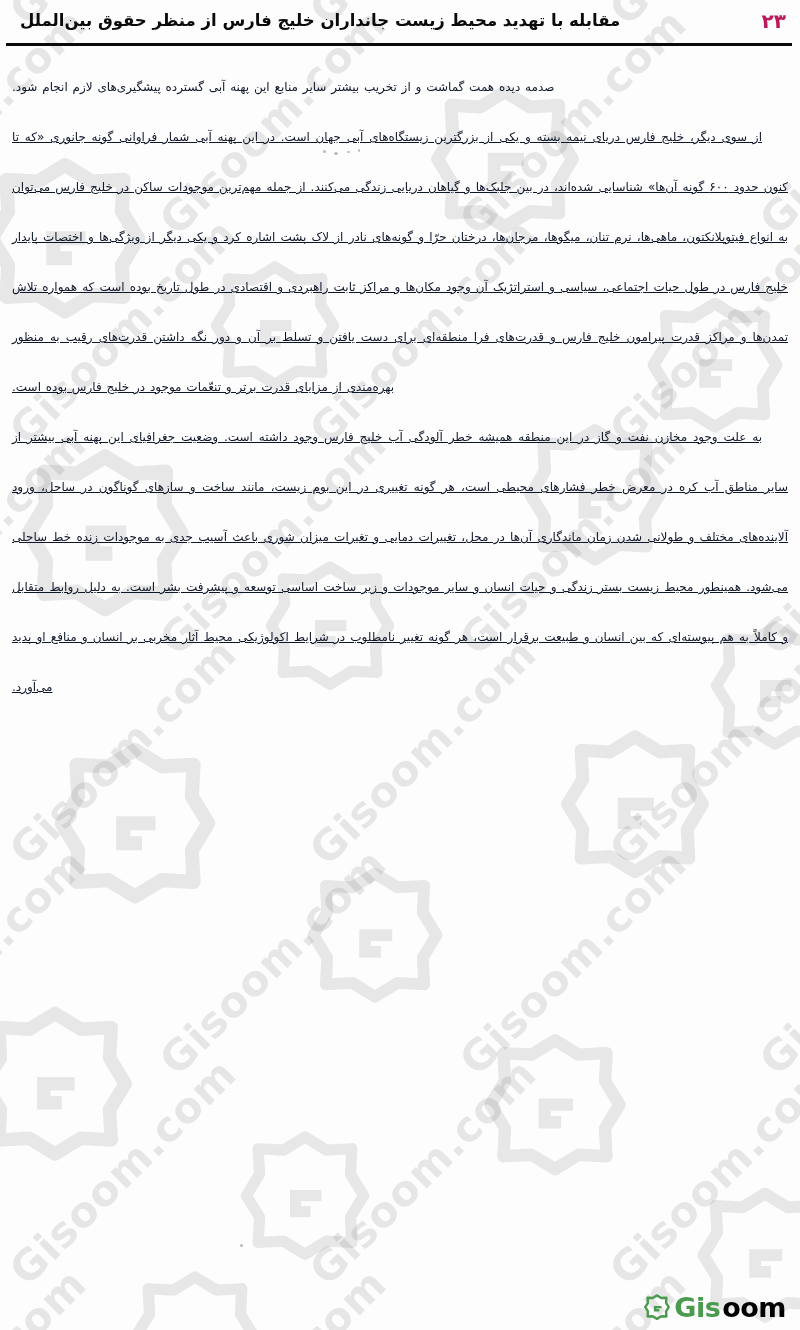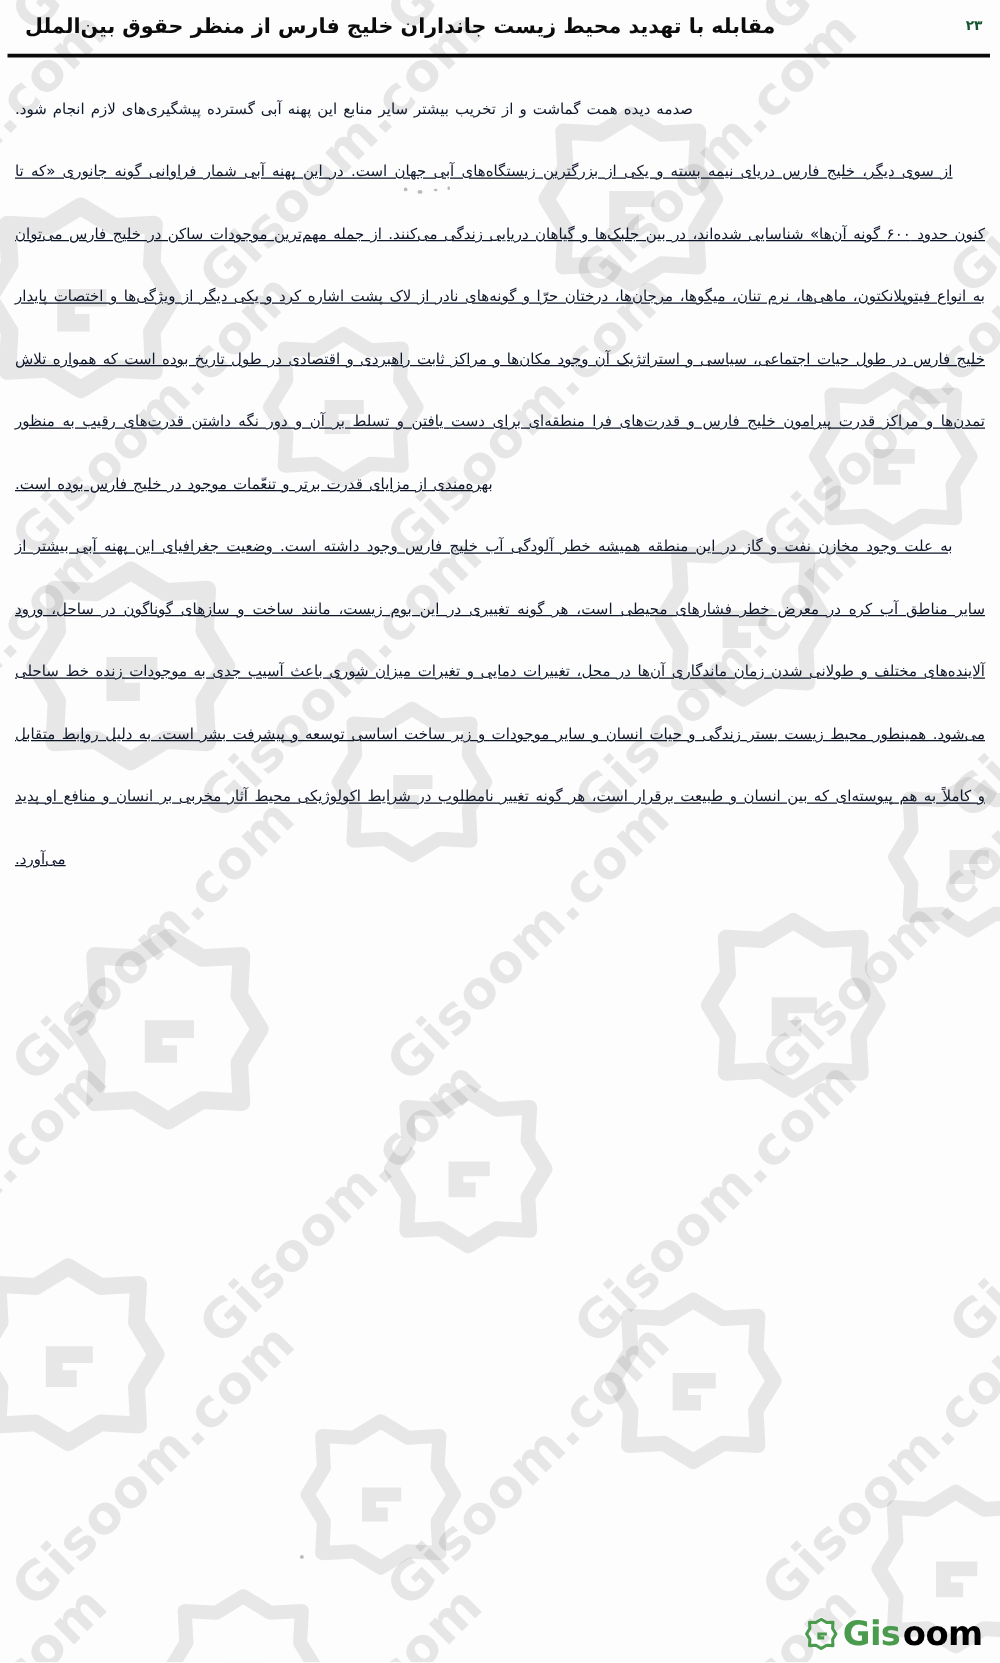--- a/index.html
+++ b/index.html
@@ -66,23 +66,23 @@
     font-family: "DejaVu Sans", "Liberation Sans", sans-serif;
     font-size: 16.5px;
     font-weight: 600;
     color: #0b0b0b;
     letter-spacing: 0px;
     white-space: nowrap;
     line-height: 26px;
   }
   .header-pageno {
     font-family: "DejaVu Sans", "Liberation Sans", sans-serif;
-    font-size: 11px;
+    font-size: 20px;
     font-weight: 600;
-    color: #14532d;
+    color: #be185d;
     line-height: 26px;
     padding-left: 4px;
   }
   .rule {
     position: absolute;
     top: 43px;
     left: 6px;
     right: 8px;
     height: 3px;
     background: #0a0a0a;

